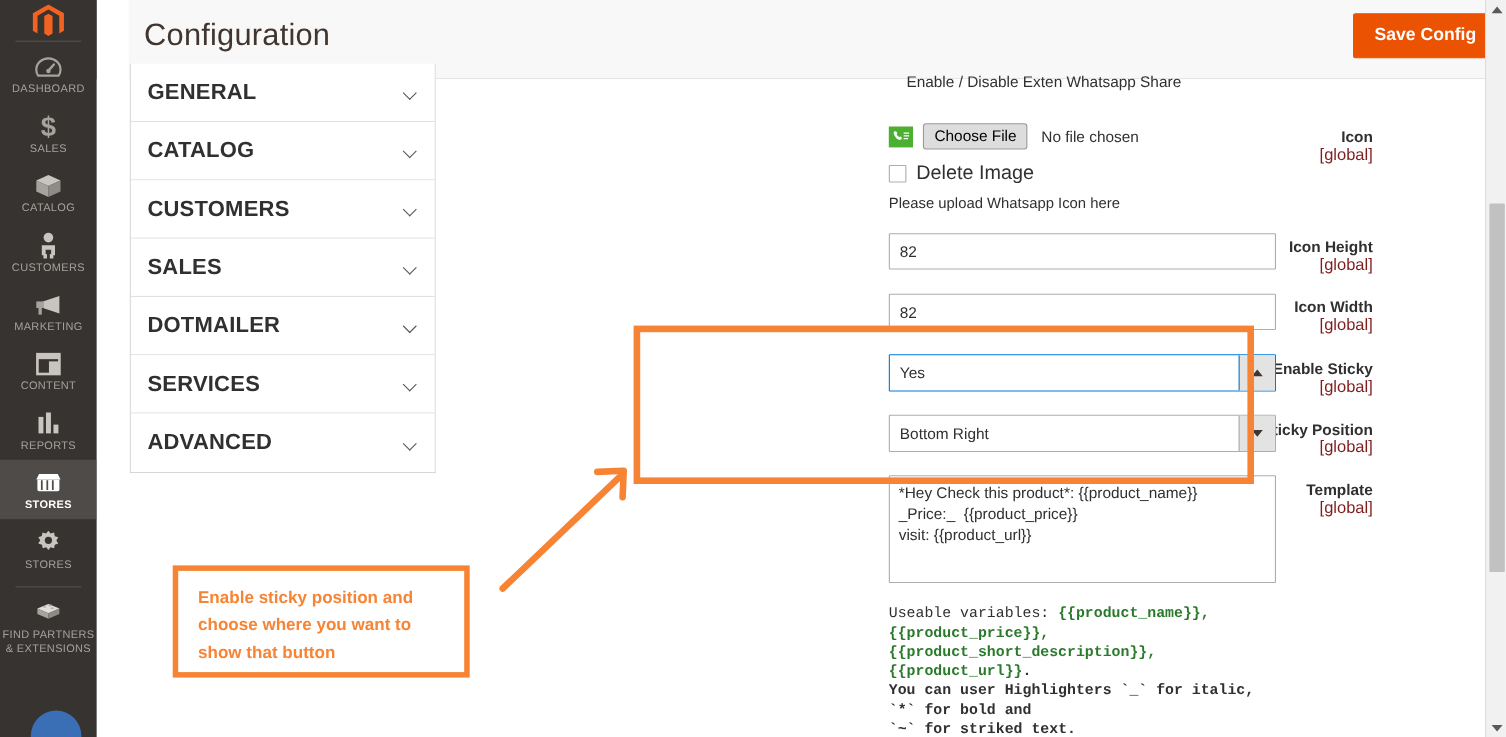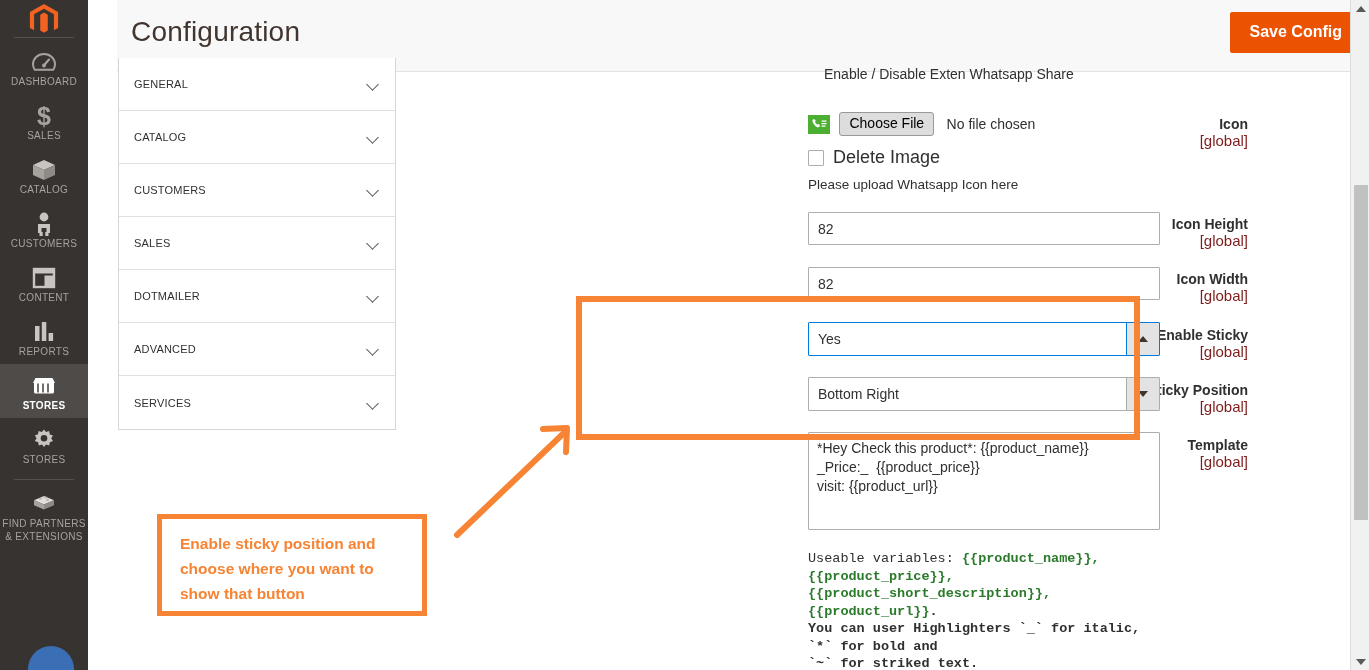--- a/index.html
+++ b/index.html
@@ -83,21 +83,21 @@
     position: relative;
     height: 53px;
     border-bottom: 1px solid #e0e0e0;
     display: flex; align-items: center;
     padding: 0 16px 0 15px;
     cursor: pointer;
     background: #fff;
   }
   .config-section:last-child { border-bottom: none; }
   .config-section .cs-label {
-    font-size: 11px; font-weight: 400; color: #303030;
+    font-size: 20px; font-weight: 700; color: #303030;
     letter-spacing: .2px;
   }
   .chev {
     position: absolute; right: 16px; top: 50%; margin-top: -4px;
     width: 11px; height: 7px;
   }
   .chev:before {
     content: ""; position: absolute; left: 0; top: 0;
     width: 8px; height: 8px;
     border-right: 1.6px solid #555; border-bottom: 1.6px solid #555;
@@ -275,20 +275,30 @@
         <svg width="22" height="26" viewBox="0 0 22 26">
             <circle cx="11" cy="6" r="4.4" fill="#c8c4c0"></circle>
             <path d="M5 13h12v9h-3.5v-5h-5v5H5z" fill="#c8c4c0"></path>
             <rect x="6.5" y="21" width="3.2" height="4" fill="#c8c4c0"></rect>
             <rect x="12.3" y="21" width="3.2" height="4" fill="#c8c4c0"></rect>
           </svg>
       </span>
       <span class="nav-label">CUSTOMERS</span>
     </a>
 
+    <a class="nav-item">
+      <span class="nav-icon">
+        <svg width="28" height="24" viewBox="0 0 28 24">
+            <path d="M24 4v16L9 15V9z" fill="#c8c4c0"></path>
+            <rect x="3" y="9" width="7" height="6" fill="#a6a29e"></rect>
+            <rect x="5" y="15" width="3" height="6" fill="#a6a29e"></rect>
+          </svg>
+      </span>
+      <span class="nav-label">MARKETING</span>
+    </a>
 
     <a class="nav-item">
       <span class="nav-icon">
         <svg width="26" height="24" viewBox="0 0 26 24">
             <rect x="3" y="3" width="20" height="18" fill="none" stroke="#c8c4c0" stroke-width="2.4"></rect>
             <rect x="3" y="3" width="20" height="4.5" fill="#c8c4c0"></rect>
             <rect x="13.5" y="9.5" width="9.5" height="11.5" fill="#c8c4c0"></rect>
           </svg>
       </span>
       <span class="nav-label">CONTENT</span>
@@ -368,25 +378,25 @@
       </div>
       <div class="config-section">
         <span class="cs-label">SALES</span>
         <span class="chev"></span>
       </div>
       <div class="config-section">
         <span class="cs-label">DOTMAILER</span>
         <span class="chev"></span>
       </div>
       <div class="config-section">
+        <span class="cs-label">SERVICES</span>
+        <span class="chev"></span>
+      </div>
+      <div class="config-section">
         <span class="cs-label">ADVANCED</span>
-        <span class="chev"></span>
-      </div>
-      <div class="config-section">
-        <span class="cs-label">SERVICES</span>
         <span class="chev"></span>
       </div>
     </div>
 
     <div class="form-area">
 
       <div class="topnote">Enable / Disable Exten Whatsapp Share</div>
 
       <div class="icon-row">
         <div class="flabel" style="top:4px;">

